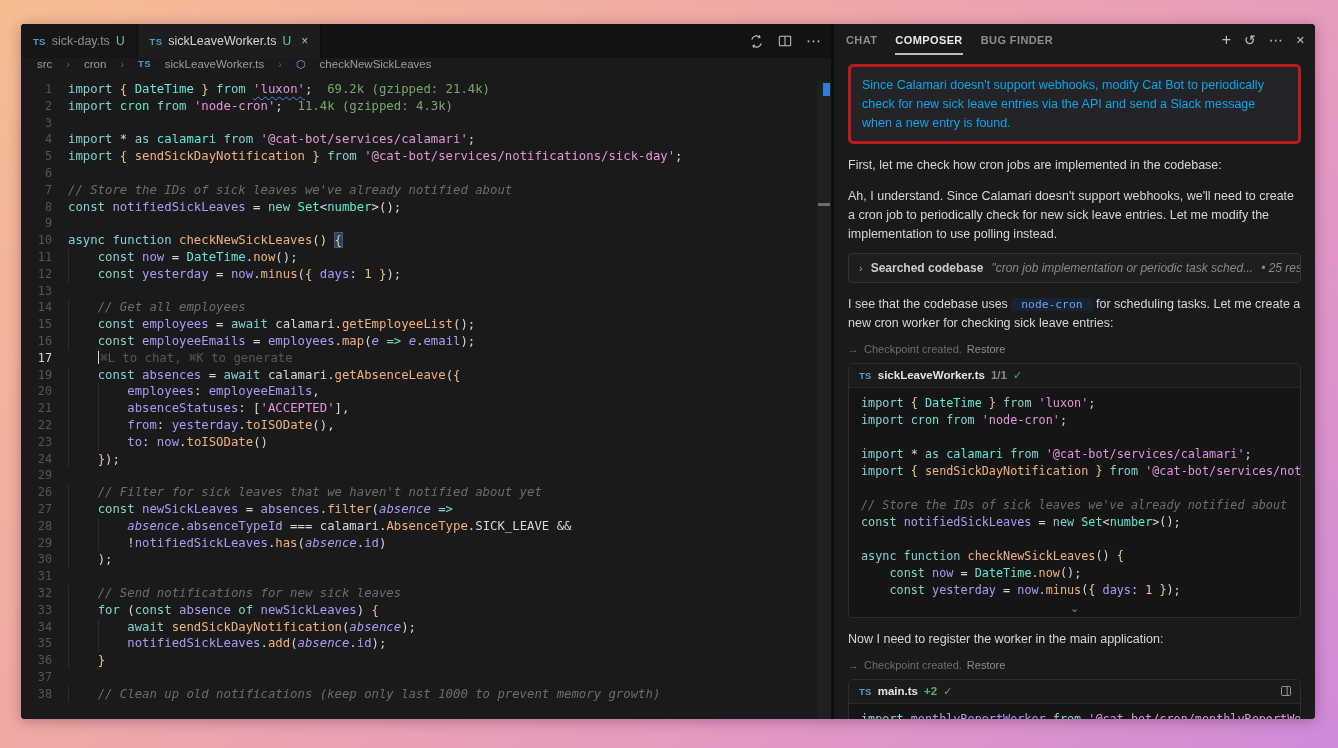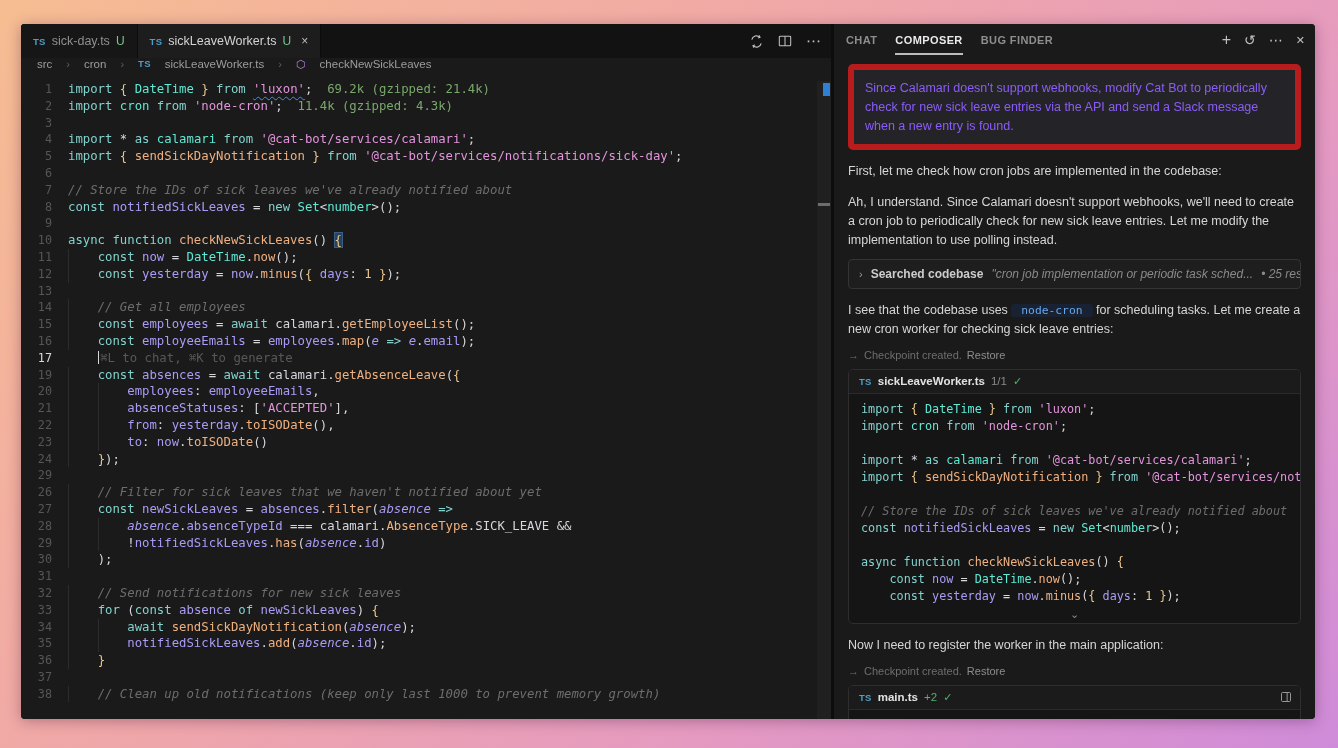--- a/index.html
+++ b/index.html
@@ -51,34 +51,34 @@
   #ruler-mod { position:absolute; top:2px; right:1px; width:7px; height:13px; background:#2f7fd4; }
   #ruler-cursor { position:absolute; top:122px; left:1px; right:1px; height:3px; background:#6d6d6d; }
   
   #chat-side { flex:1; background:#1a1a1a; display:flex; flex-direction:column; overflow:hidden; }
   #chat-header { height:32px; flex:none; display:flex; align-items:center; padding:0 12px; gap:18px; position:relative; }
   .chat-tab { font-size:11px; font-weight:bold; letter-spacing:.4px; color:#8e8e8e; padding:9px 0 7px; border-bottom:2px solid transparent; cursor:pointer; }
   .chat-tab.active { color:#eaeaea; border-bottom-color:#bdbdbd; }
   #chat-header-icons { position:absolute; right:10px; top:0; height:32px; display:flex; align-items:center; gap:13px; color:#c0c0c0; }
   #chat-header-icons span { cursor:pointer; font-size:14px; line-height:1; }
   #chat-scroll { flex:1; padding:8px 14px 0; overflow:hidden; }
-  #user-msg { background:#242428; border:6px solid #b91c1c; border-radius:5px; padding:9px 11px; font-size:12.5px; line-height:1.5; color:#8b5cf6; }
+  #user-msg { background:#242428; border:3px solid #b91c1c; border-radius:5px; padding:9px 11px; font-size:12.5px; line-height:1.5; color:#0ea5e9; }
   .assist-p { font-size:12.5px; line-height:1.5; color:#d6d6d6; margin-top:12px; }
   .inline-code { font-family:"DejaVu Sans Mono", monospace; font-size:11.3px; color:#66a7ec; background:#182233; border-radius:3px; padding:0 10px; }
   #tool-row { margin-top:10px; border:1px solid #343434; background:#1e1e1e; border-radius:4px; padding:7px 10px; display:flex; align-items:center; gap:8px; font-size:12px; white-space:nowrap; overflow:hidden; cursor:pointer; }
   #tool-row .chev { color:#9a9a9a; font-size:11px; }
   #tool-row .tname { color:#cccccc; font-weight:bold; }
   #tool-row .tquery { color:#8a8a8a; font-style:italic; }
   #tool-row .tcount { color:#8a8a8a; font-style:italic; }
   .checkpoint { margin-top:10px; font-size:11px; color:#6e6e6e; display:flex; gap:5px; align-items:center; }
   .checkpoint .restore { color:#8d8d8d; cursor:pointer; }
   .code-card { margin-top:8px; border:1px solid #2e2e2e; border-radius:5px; background:#151515; overflow:hidden; }
   .card-head { display:flex; align-items:center; gap:6px; padding:5px 10px; border-bottom:1px solid #2a2a2a; background:#1b1b1b; font-size:11.5px; position:relative; }
   .card-head .fname { color:#e2e2e2; font-weight:bold; }
-  .card-head .badge { color:#8a8a8a; }
+  .card-head .badge { color:#8a8a8a;font-weight:bold; }
   .card-head .badge.add { color:#56b36a; }
   .card-head .check { color:#56b36a; font-size:11px; }
   .card-head .head-ic { position:absolute; right:8px; color:#9a9a9a; }
   .card-body { padding:7px 12px 4px; font-family:"DejaVu Sans Mono", monospace; font-size:11.8px; overflow:hidden; }
   .card-body .cline { height:17px; line-height:17px; white-space:pre; }
   .card-foot { text-align:center; color:#8b8b8b; font-size:11px; padding:0 0 4px; cursor:pointer; line-height:10px; }
   svg.ic { display:block; }
 </style>
 </head>
 <body>

